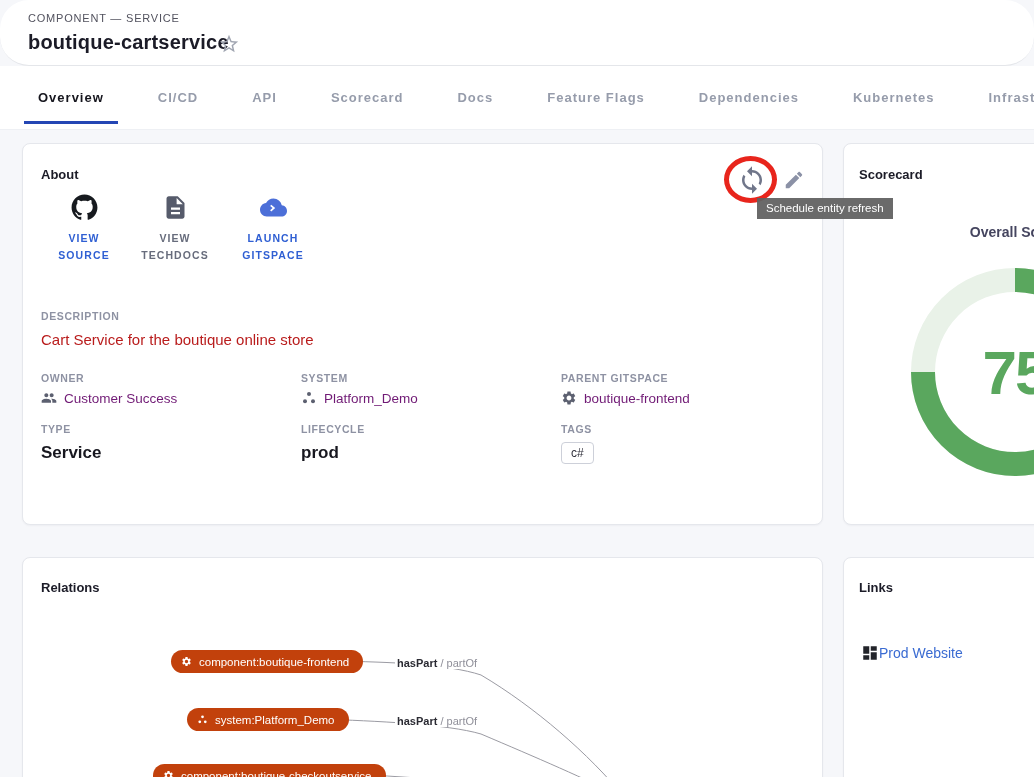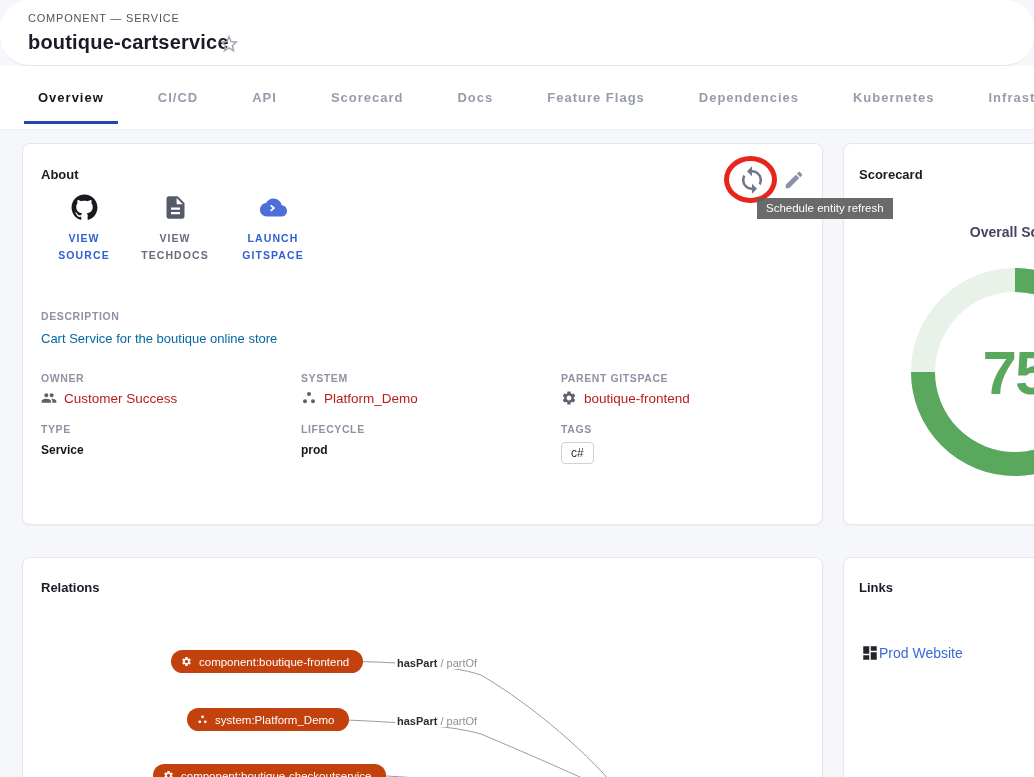--- a/index.html
+++ b/index.html
@@ -34,23 +34,23 @@
 
   .actions { position:absolute; left:22px; top:50px; display:flex; gap:6px; }
   .action { width:92px; text-align:center; cursor:pointer; }
   .action:first-child { width:78px; }
   .action .ic { width:27px; height:27px; display:inline-block; }
   .action .lbl { margin-top:5px; font-size:10.5px; font-weight:700; letter-spacing:1.1px; line-height:1.65; }
   .action .lbl.blue { color:#2f5fd3; }
   .action .lbl.gray { color:#676c7c; }
 
   .flabel { position:absolute; font-size:10.5px; font-weight:600; letter-spacing:.6px; color:#8e92a3; }
-  .fvalue { position:absolute; font-size:13px; color:#0369a1; }
-  .fvalue.bold { font-weight:700; font-size:12px; color:#17171f;text-align:right; }
-  .entlink { position:absolute; display:flex; align-items:center; gap:7px; font-size:13.5px; color:#b91c1c; cursor:pointer; }
+  .fvalue { position:absolute; font-size:15px; color:#b91c1c; }
+  .fvalue.bold { font-weight:700; font-size:17px; color:#17171f;text-align:right; }
+  .entlink { position:absolute; display:flex; align-items:center; gap:7px; font-size:13.5px; color:#701a75; cursor:pointer; }
   .entlink .eic { width:16px; height:16px; color:#5c6070; flex:none; }
   .chip { position:absolute; display:inline-block; padding:3px 9px; border:1px solid #cdd0d9; border-radius:4px; font-size:12px; color:#2f2f3a; background:#fff; }
 
   
   .scorecard { left:843px; top:143px; width:360px; height:382px; }
   .scorecard h2 { left:15px; top:23px; }
   .overall { position:absolute; left:61px; top:80px; width:220px; text-align:center; font-size:14px; font-weight:700; color:#45455f; }
   .donut-wrap { position:absolute; left:67px; top:124px; width:208px; height:208px; }
   .donut-wrap svg { position:absolute; inset:0; }
   .score-num { position:absolute; inset:0; display:flex; align-items:center; justify-content:center; font-size:62px; font-weight:700; letter-spacing:-2px; color:#5aa75e; }

